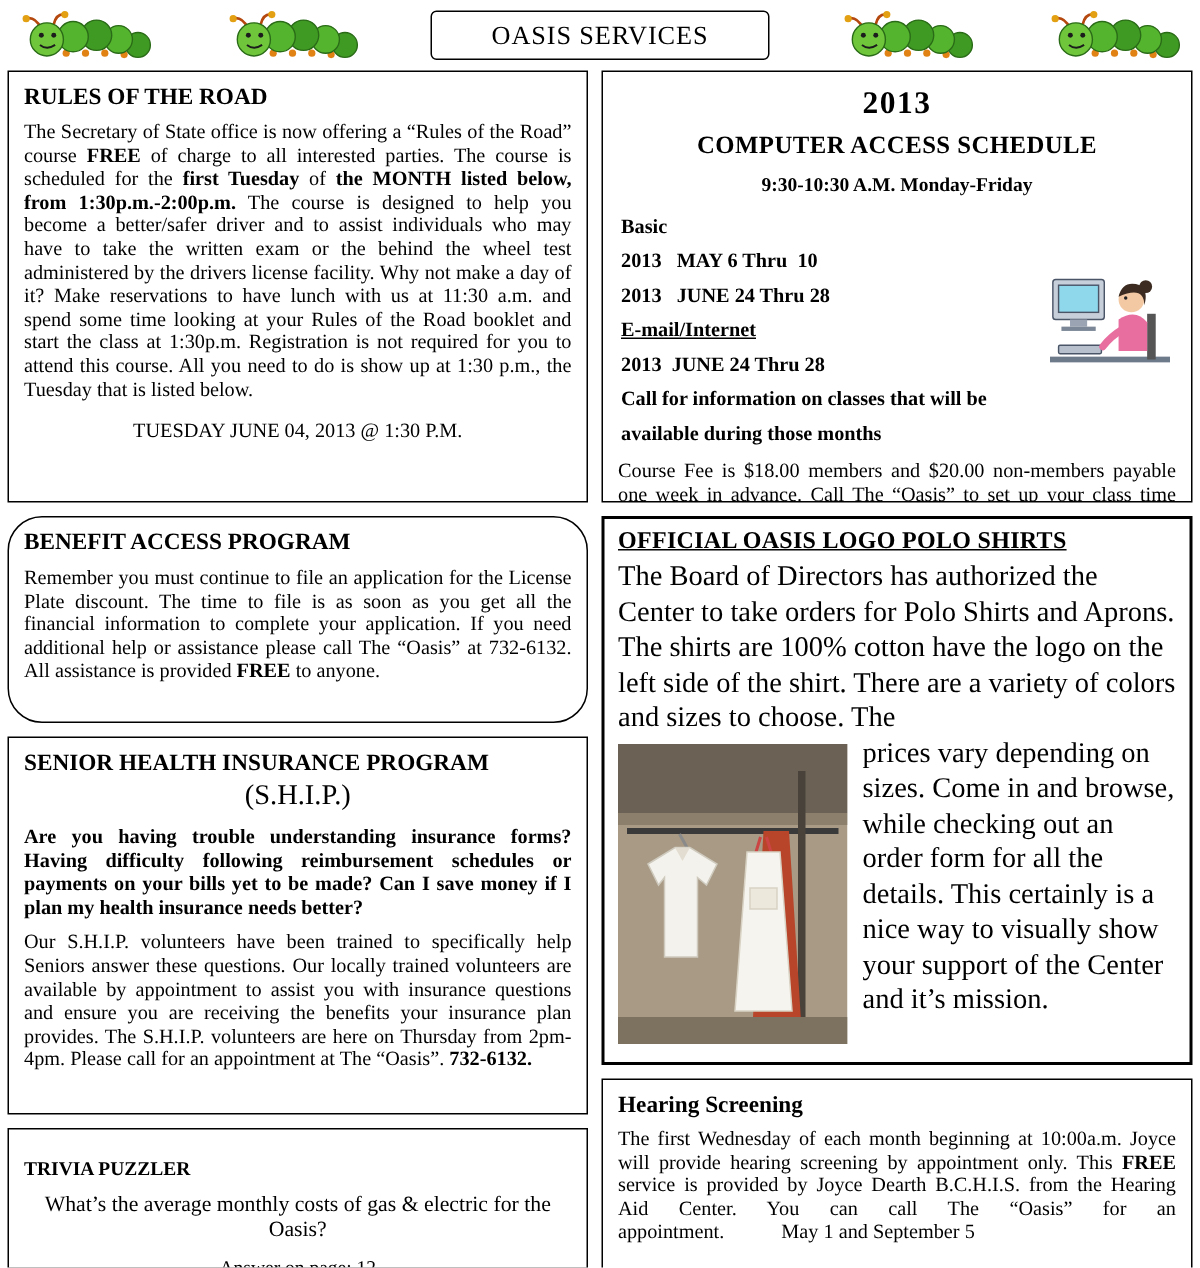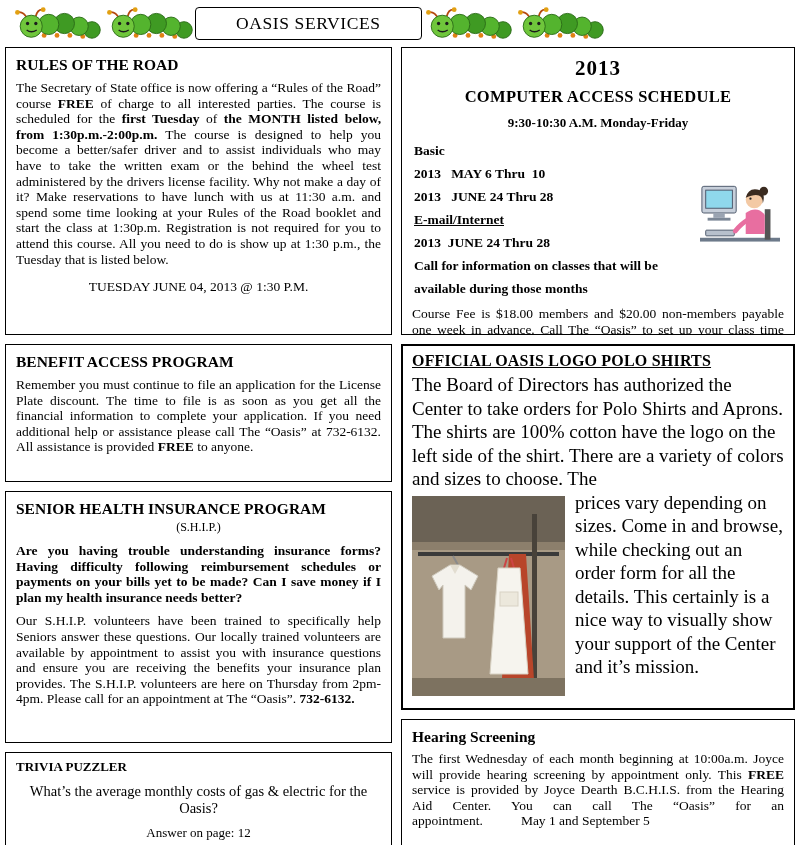--- a/index.html
+++ b/index.html
@@ -1,46 +1,46 @@
 <!DOCTYPE html>
 <html><head>
 <meta charset="utf-8">
 <style>
   * { margin:0; padding:0; box-sizing:border-box; }
   html, body { background:#ffffff; }
   body { width:800px; font-family:"Liberation Serif", serif; color:#000; }
   .page { width:800px; height:845px; padding:5px; overflow:hidden; position:relative; }
 
   
-  .header-bar { display:flex; align-items:center; height:37px; padding:0 6px; }
+  .header-bar { display:flex; align-items:center; justify-content:space-between; height:37px; padding:0 6px; }
   .cat { width:92px; height:33px; flex:0 0 auto; }
   .cat svg { width:100%; height:100%; display:block; }
   .title-box { border:1.5px solid #000; border-radius:4px; padding:5px 40px; font-size:17.5px; letter-spacing:0.6px; white-space:nowrap; }
 
   
   .columns { display:flex; gap:9px; margin-top:5px; align-items:flex-start; }
   .col { display:flex; flex-direction:column; gap:9px; }
   .col-left { width:387px; }
   .col-right { width:394px; }
 
   .box { border:1.5px solid #000; background:#fff; padding:6px 10px; overflow:hidden; width:100%; }
   .box-title { text-align:left; font-weight:bold; font-size:15.5px; margin:2px 0 6px; }
   p.body { font-size:13.5px; line-height:15.6px; text-align:justify; }
   .cb { text-align:center; font-weight:normal; }
 
   #rules { height:288px; }
   #rules .footer-line { font-size:13.5px; margin-top:12px; }
 
-  #benefit { height:138px; }
+  #benefit { height:138px;border-radius:23px; }
 
   #ship { height:252px; }
-  #ship .subtitle { font-size:12px; margin:-4px 0 8px; }
+  #ship .subtitle { font-size:19px; margin:-4px 0 8px; }
   #ship .questions { font-weight:bold; margin-bottom:8px; }
 
-  #trivia { height:94px; padding-top:4px; }
+  #trivia { height:94px; padding-top:16px; }
   #trivia .box-title { font-size:13px; margin-bottom:8px; }
   #trivia .question { font-size:14.5px; line-height:17px; margin-bottom:8px; }
   #trivia .note { font-size:13px; }
 
   #computer { height:288px; position:relative; }
   #computer .year { font-size:21px; font-weight:bold; text-align:center; margin:2px 0 6px; letter-spacing:1px; }
   #computer .ctitle { font-size:16.5px; font-weight:bold; text-align:center; margin-bottom:8px; letter-spacing:0.3px; }
   #computer .time { font-size:13px; font-weight:bold; text-align:center; margin-bottom:12px; }
   .sched-line { font-size:13.5px; font-weight:bold; white-space:pre-wrap; margin-bottom:7px; padding-left:2px; }
   .sched-line.u { text-decoration:underline; }

